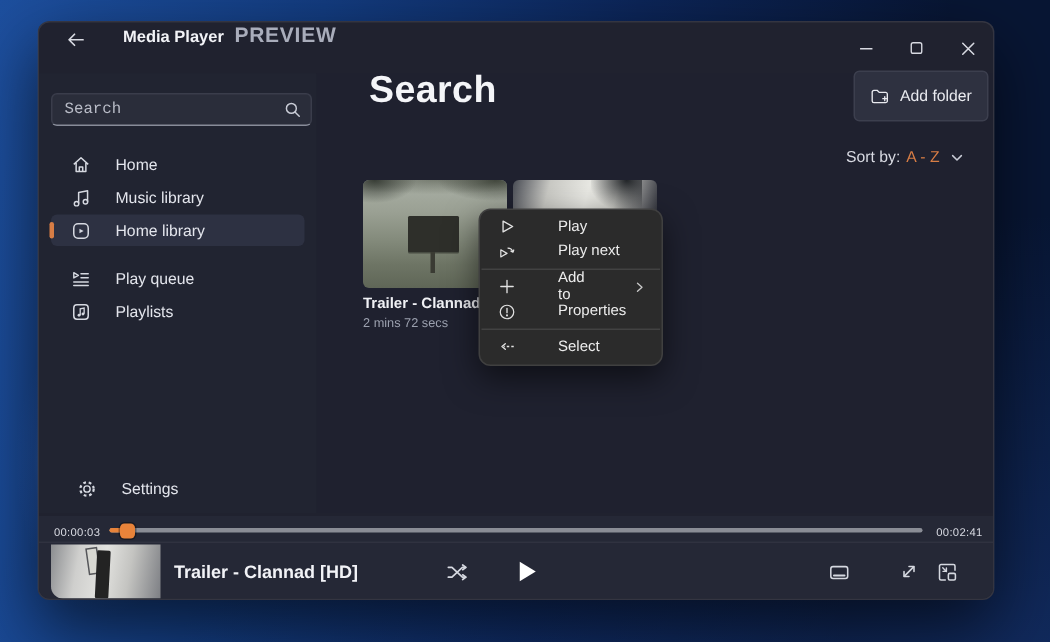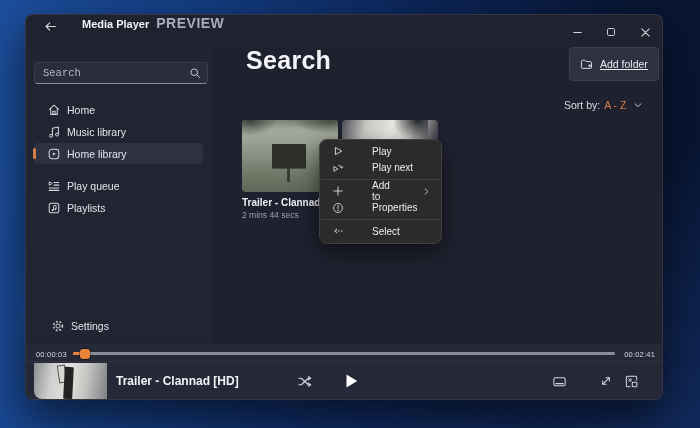--- a/index.html
+++ b/index.html
@@ -35,35 +35,35 @@
   
   .sidebar { position:absolute; left:0; top:34px; width:185px; bottom:57px; background:#22253396; }
   .searchbox { position:absolute; left:8px; top:13px; width:174px; height:22px;
     background:#2a2d3a; border:1px solid #3a3d4b; border-bottom:1px solid #888c99;
     border-radius:4px; display:flex; align-items:center; padding:0 6px 0 8px; }
   .searchbox input { flex:1; background:transparent; border:none; outline:none;
     color:#c9ccd6; font-size:10.5px; font-family:Liberation Mono, monospace; }
   .searchbox input::placeholder { color:#b9bcc7; }
   .nav { position:absolute; left:4px; right:4px; top:49px; }
   .nav-item { position:relative; height:21px; margin:1px 4px; display:flex; align-items:center;
-    gap:6px; padding-left:13px; border-radius:4px; color:#e3e5ec; }
+    gap:16px; padding-left:13px; border-radius:4px; color:#e3e5ec; }
   .nav-item .ico { width:14px; height:14px; display:flex; color:#d5d8e0; }
   .nav-item span.lbl { font-size:10.5px; }
   .nav-item.selected { background:#2d3142; }
   .nav-item.selected::before { content:""; position:absolute; left:-1px; top:5px; width:3px; height:11px;
     border-radius:2px; background:#d77d45; }
   .nav-gap { height:9px; }
   .settings-item { position:absolute; left:8px; bottom:5px; width:170px; }
 
   
   .main { position:absolute; left:185px; top:34px; right:0; bottom:57px; background:#1e212e57; }
   .page-title { position:absolute; left:220px; top:31px; font-size:25px; font-weight:bold; color:#f4f5f8; letter-spacing:.3px; }
   .add-folder { position:absolute; left:543px; top:32px; height:23px; padding:16px 10px;
     display:flex; align-items:center; gap:7px; background:#2e3140; border:1px solid #3c3f4e;
-    border-radius:4px; color:#e9eaef; font-size:10.5px;text-decoration:underline; }
+    border-radius:4px; color:#e9eaef; font-size:10.5px; }
   .sort-row { position:absolute; left:538px; top:84px; display:flex; align-items:center; gap:4px; font-size:10.5px; }
   .sort-label { color:#d9dbe3; }
   .sort-value { color:#d77d45; }
   .sort-chevron { color:#c9ccd6; margin-left:3px; display:flex; }
 
   
   .tile { position:absolute; top:105px; width:96px; }
   .tile-1 { left:216px; }
   .tile-2 { left:316px; }
   .thumb { width:96px; height:72px; border-radius:4px; position:relative; overflow:hidden; }
@@ -250,21 +250,21 @@
           </svg>
       </span>
     </div>
 
     <div class="tile tile-1">
       <div class="thumb thumb-1">
         <div class="trees"></div>
         <div class="sign"></div>
       </div>
       <div class="tile-title">Trailer - Clannad [HD]</div>
-      <div class="tile-duration">2 mins 44 secs</div>
+      <div class="tile-duration">2 mins 72 secs</div>
     </div>
 
     <div class="tile tile-2">
       <div class="thumb thumb-2">
         <div class="blot"></div>
       </div>
     </div>
 
     <div class="ctx-menu">
       <div class="ctx-item">

